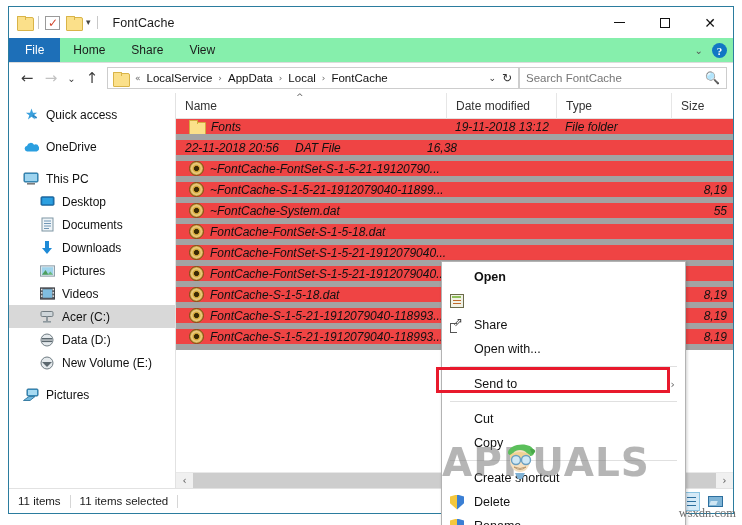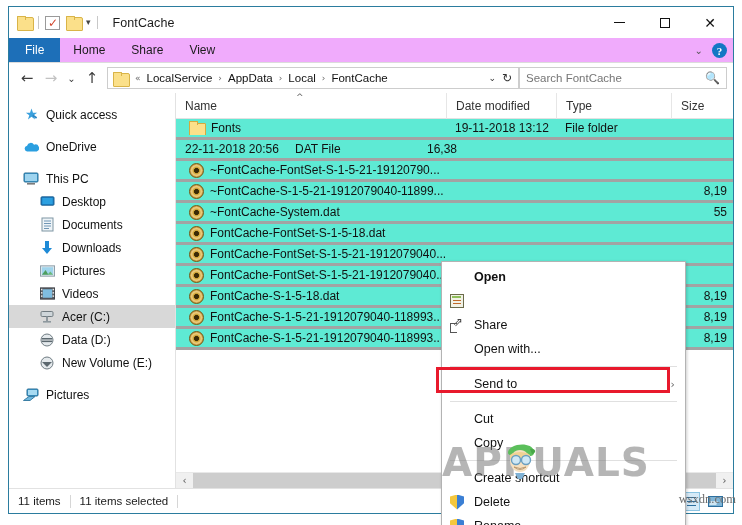--- a/index.html
+++ b/index.html
@@ -59,21 +59,21 @@
     width: 45px; height: 31px; display:flex; align-items:center; justify-content:center;
     color:#111; font-size:14px; font-family:"DejaVu Sans", sans-serif;
   }
   .winbtn.close { width: 46px; }
   .glyph-min { width:11px; height:1px; background:#111; }
   .glyph-max { width:10px; height:10px; border:1px solid #111; }
 
   
   .ribbon {
     height: 25px; flex: 0 0 25px;
-    background: #f0abfc; display:flex; align-items:stretch;
+    background: #86efac; display:flex; align-items:stretch;
     position: relative;
     border-bottom: 1px solid #dcdcdc;
   }
   .tab {
     display:flex; align-items:center; padding: 0 13px;
     font-size: 12px; color:#1b1b1b;
   }
   .tab.file { background:#1d6fb8; color:#ffffff; padding: 0 16px; }
   .ribbon-right { position:absolute; right:6px; top:0; height:25px; display:flex; align-items:center; gap:9px; }
   .chev-down { font-size:10px; color:#555; font-family:"DejaVu Sans", sans-serif; }
@@ -148,21 +148,21 @@
   .sortcaret {
     position:absolute; left:120px; top:-1px; font-size:9px; color:#666;
     font-family:"DejaVu Sans", sans-serif;
   }
 
   .rows { flex:1 1 auto; position:relative; overflow:hidden; }
   .row {
     height: 21px; display:flex; align-items:center; font-size:12px; color:#111;
     border-bottom: 1px solid transparent;
   }
-  .row.sel { background:#5eead4; border-bottom:3px solid #a3a3a3; }
+  .row.sel { background:#ef4444; border-bottom:6px solid #a3a3a3;font-style:italic; }
   .cell { padding-left:9px; display:flex; align-items:center; gap:6px;
           white-space:nowrap; overflow:hidden; }
   .cell-name { width:270px; flex:0 0 270px; padding-left:13px; }
   .cell-date { width:110px; flex:0 0 110px; }
   .cell-type { width:115px; flex:0 0 115px; }
   .cell-size { width:60px; flex:0 0 60px; justify-content:flex-end; padding-right:4px; padding-left:0; }
 
   .ico-folder { width:16px; height:14px; position:relative; flex:0 0 16px; }
   .ico-folder::before { content:""; position:absolute; left:0; top:2px; width:15px; height:11px;
     background:#fbe08a; border:1px solid #d4ab3d; border-radius:1px; }
@@ -251,21 +251,21 @@
     position:absolute; left: 442px; top: 443px; z-index: 45;
     font-size: 39px; font-weight: bold; color: rgba(120,120,120,.55);
     letter-spacing: 1px; font-family:"DejaVu Sans", sans-serif;
     pointer-events:none; line-height: 1;
   }
   .appuals-face {
     position:absolute; left: 500px; top: 437px; width: 40px; height: 42px; z-index:46;
     pointer-events:none;
   }
   .wsxdn {
-    position:absolute; right: 6px; bottom: 18px; font-size:12.5px; color:#6e6e6e;
+    position:absolute; right: 6px; bottom: 4px; font-size:12.5px; color:#6e6e6e;
     font-family:"Liberation Serif", serif; z-index: 50;
   }
 </style>
 </head>
 <body>
 
 <div id="window">
 
   <div class="titlebar">
     <div class="qat">

